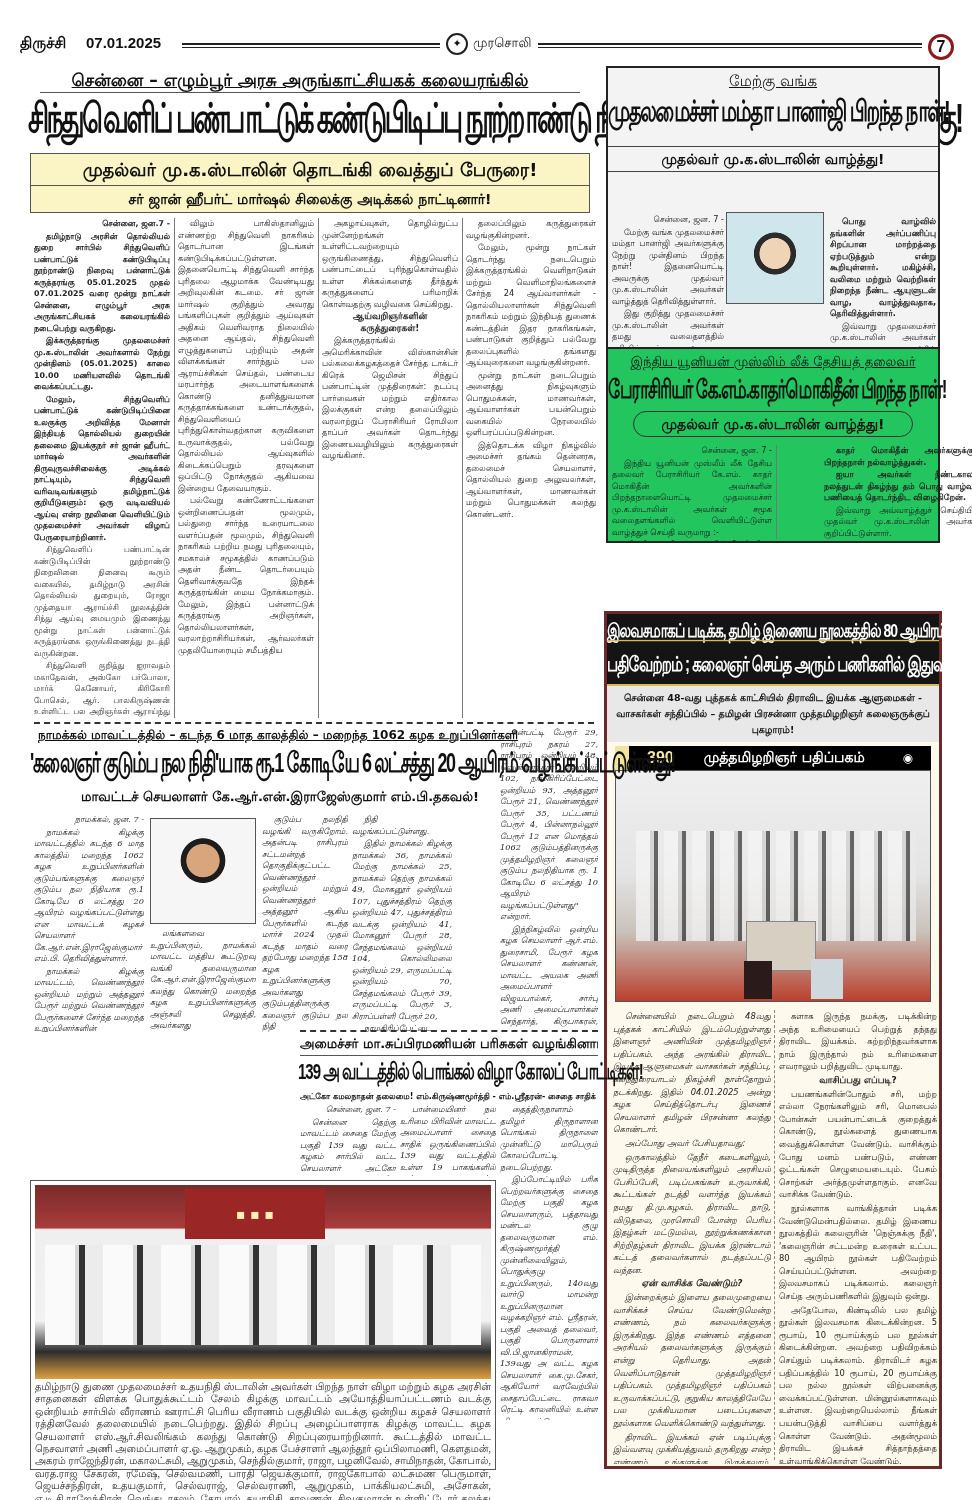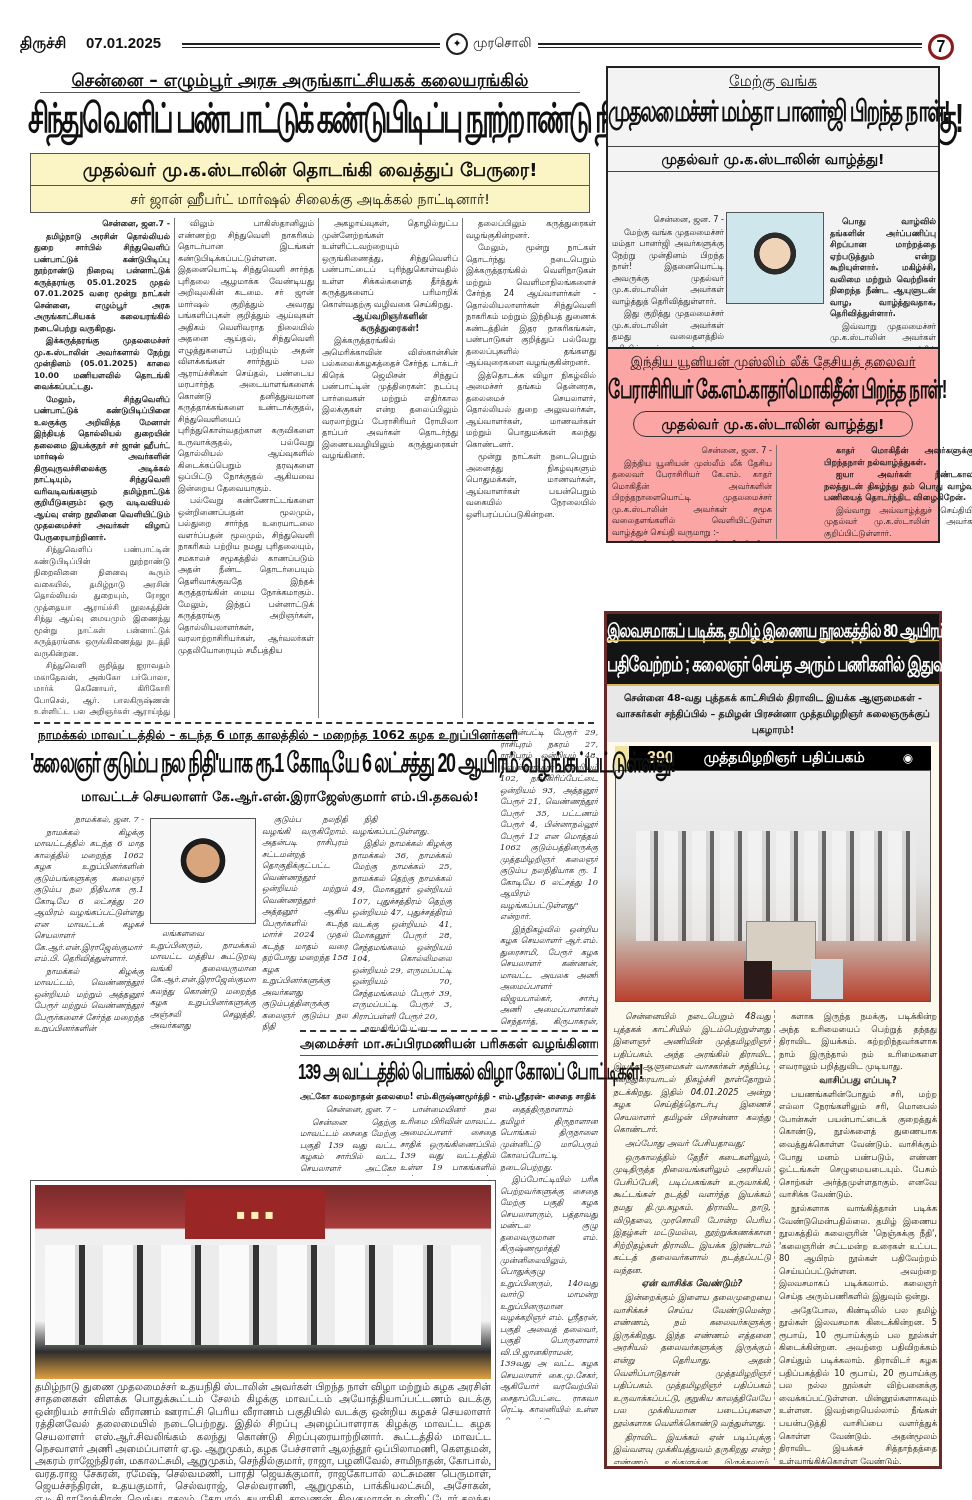--- a/index.html
+++ b/index.html
@@ -41,21 +41,21 @@
   <div class="abs mh-rule" style="left:538px; width:384px;"></div>
   <div class="abs mh-page">7</div>
 </div>
 
 <section>
   <div class="abs kicker" style="left:40px; top:70px; width:520px;">சென்னை – எழும்பூர் அரசு அருங்காட்சியகக் கலையரங்கில்</div>
   <div class="abs" style="left:40px; top:92px; width:540px; border-top:1px solid #555;"></div>
   <div class="abs huge" style="left:28px; top:96px; width:570px; font-size:27px; line-height:44px; transform:scaleY(1.5); white-space:nowrap; letter-spacing:-2.6px;">சிந்துவெளிப் பண்பாட்டுக் கண்டுபிடிப்பு நூற்றாண்டு நிறைவு - பன்னாட்டுக் கருத்தரங்கு!</div>
   <div class="abs" style="left:30px; top:153px; width:560px; height:60px; border:1px solid #555; background:#fbf4c4;">
     <div style="height:32px; border-bottom:1px solid #555; text-align:center; font-weight:bold; font-size:18px; line-height:31px;">முதல்வர் மு.க.ஸ்டாலின் தொடங்கி வைத்துப் பேருரை!</div>
-    <div style="height:26px; text-align:center; font-weight:normal; font-size:14px; line-height:26px;">சர் ஜான் ஹீபர்ட் மார்ஷல் சிலைக்கு அடிக்கல் நாட்டினார்!</div>
+    <div style="height:26px; text-align:center; font-weight:bold; font-size:14px; line-height:26px;">சர் ஜான் ஹீபர்ட் மார்ஷல் சிலைக்கு அடிக்கல் நாட்டினார்!</div>
   </div>
 
   <div class="abs col bold" style="left:34px; top:218px; width:136px; height:500px; font-size:7.9px;">
     <p class="dl">சென்னை, ஜன.7 -</p>
     <p>தமிழ்நாடு அரசின் தொல்லியல் துறை சார்பில் சிந்துவெளிப் பண்பாட்டுக் கண்டுபிடிப்பு நூற்றாண்டு நிறைவு பன்னாட்டுக் கருத்தரங்கு 05.01.2025 முதல் 07.01.2025 வரை மூன்று நாட்கள் சென்னை, எழும்பூர் அரசு அருங்காட்சியகக் கலையரங்கில் நடைபெற்று வருகிறது.</p>
     <p>இக்கருத்தரங்கு முதலமைச்சர் மு.க.ஸ்டாலின் அவர்களால் நேற்று முன்தினம் (05.01.2025) காலை 10.00 மணியளவில் தொடங்கி வைக்கப்பட்டது.</p>
     <p>மேலும், சிந்துவெளிப் பண்பாட்டுக் கண்டுபிடிப்பினை உலகுக்கு அறிவித்த மேனாள் இந்தியத் தொல்லியல் துறையின் தலைமை இயக்குநர் சர் ஜான் ஹீபர்ட் மார்ஷல் அவர்களின் திருவுருவச்சிலைக்கு அடிக்கல் நாட்டியும், சிந்துவெளி வரிவடிவங்களும் தமிழ்நாட்டுக் குறியீடுகளும்: ஒரு வடிவவியல் ஆய்வு என்ற நூலினை வெளியிட்டும் முதலமைச்சர் அவர்கள் விழாப் பேருரையாற்றினார்.</p>
     <p style="font-weight:normal">சிந்துவெளிப் பண்பாட்டின் கண்டுபிடிப்பின் நூற்றாண்டு நிறைவினை நினைவு கூரும் வகையில், தமிழ்நாடு அரசின் தொல்லியல் துறையும், ரோஜா முத்தையா ஆராய்ச்சி நூலகத்தின் சிந்து ஆய்வு மையமும் இணைந்து மூன்று நாட்கள் பன்னாட்டுக் கருத்தரங்கை ஒருங்கிணைத்து நடத்தி வருகின்றன.</p>
     <p style="font-weight:normal">சிந்துவெளி குறித்து ஐராவதம் மகாதேவன், அஸ்கோ பர்போலா, மார்க் கெனோயர், கிரிகோரி போசெல், ஆர். பாலகிருஷ்ணன் உள்ளிட்ட பல அறிஞர்கள் ஆராய்ந்து நமது புரிதலை வலுப்படுத்தி வந்துள்ளனர்.</p>
 
@@ -71,22 +71,22 @@
   <div class="abs col" style="left:322px; top:218px; width:136px; height:500px;">
     <p>அகழாய்வுகள், தொழில்நுட்ப முன்னேற்றங்கள் உள்ளிட்டவற்றையும் ஒருங்கிணைத்து, சிந்துவெளிப் பண்பாட்டைப் புரிந்துகொள்வதில் உள்ள சிக்கல்களைத் தீர்த்துக் கருத்துகளைப் பரிமாறிக் கொள்வதற்கு வழிவகை செய்கிறது.</p>
     <p class="sub">ஆய்வறிஞர்களின் கருத்துரைகள்!</p>
     <p>இக்கருத்தரங்கில் அமெரிக்காவின் விஸ்கான்சின் பல்கலைக்கழகத்தைச் சேர்ந்த டாக்டர் கிரெக் ஜெமிசன் சிந்துப் பண்பாட்டின் முத்திரைகள்: நடப்பு பார்வைகள் மற்றும் எதிர்கால இலக்குகள் என்ற தலைப்பிலும் வரலாற்றுப் பேராசிரியர் ரோமிலா தாப்பர் அவர்கள் தொடர்ந்து இணையவழியிலும் கருத்துரைகள் வழங்கினர்.</p>
   </div>
   <div class="abs vr" style="left:462px; top:218px; height:500px;"></div>
 
   <div class="abs col" style="left:466px; top:218px; width:130px; height:500px;">
     <p>தலைப்பிலும் கருத்துரைகள் வழங்குகின்றனர்.</p>
     <p>மேலும், மூன்று நாட்கள் தொடர்ந்து நடைபெறும் இக்கருத்தரங்கில் வெளிநாடுகள் மற்றும் வெளிமாநிலங்களைச் சேர்ந்த 24 ஆய்வாளர்கள் - தொல்லியலாளர்கள் சிந்துவெளி நாகரிகம் மற்றும் இந்தியத் துணைக் கண்டத்தின் இதர நாகரிகங்கள், பண்பாடுகள் குறித்துப் பல்வேறு தலைப்புகளில் தங்களது ஆய்வுரைகளை வழங்குகின்றனர்.</p>
+    <p>மூன்று நாட்கள் நடைபெறும் அனைத்து நிகழ்வுகளும் பொதுமக்கள், மாணவர்கள், ஆய்வாளர்கள் பயன்பெறும் வகையில் நேரலையில் ஒளிபரப்பப்படுகின்றன.</p>
     <p>இத்தொடக்க விழா நிகழ்வில் அமைச்சர் தங்கம் தென்னரசு, தலைமைச் செயலாளர், தொல்லியல் துறை அலுவலர்கள், ஆய்வாளர்கள், மாணவர்கள் மற்றும் பொதுமக்கள் கலந்து கொண்டனர்.</p>
-    <p>மூன்று நாட்கள் நடைபெறும் அனைத்து நிகழ்வுகளும் பொதுமக்கள், மாணவர்கள், ஆய்வாளர்கள் பயன்பெறும் வகையில் நேரலையில் ஒளிபரப்பப்படுகின்றன.</p>
   </div>
   <div class="abs dashed-h" style="left:34px; top:722px; width:560px;"></div>
 </section>
 
 <section class="abs box" style="left:606px; top:66px; width:334px; height:150px; background:#f3f3f3;">
   <div class="kicker" style="margin-top:4px; font-weight:normal; font-size:15px;">மேற்கு வங்க</div>
   <div class="huge" style="font-size:20px; line-height:26px; transform:scaleY(1.45); white-space:nowrap; letter-spacing:-1.5px; margin-top:6px;">முதலமைச்சர் மம்தா பானர்ஜி பிறந்த நாள்!</div>
   <div style="position:absolute; left:0; top:78px; width:100%; height:26px; border-top:1px solid #444; border-bottom:1px solid #444; text-align:center; font-weight:bold; font-size:14px; line-height:24px;">முதல்வர் மு.க.ஸ்டாலின் வாழ்த்து!</div>
 </section>
 <section class="abs box" style="left:606px; top:212px; width:334px; height:160px; background:#f3f3f3; border-top:none;">
@@ -95,21 +95,21 @@
     <p>மேற்கு வங்க முதலமைச்சர் மம்தா பானர்ஜி அவர்களுக்கு நேற்று முன்தினம் பிறந்த நாள்! இதனையொட்டி அவருக்கு முதல்வர் மு.க.ஸ்டாலின் அவர்கள் வாழ்த்துத் தெரிவித்துள்ளார்.</p>
     <p>இது குறித்து முதலமைச்சர் மு.க.ஸ்டாலின் அவர்கள் தமது வலைதளத்தில் பதிவிட்டிருப்பதாவது:</p>
   </div>
   <div class="photo" style="position:absolute; left:118px; top:0; width:98px; height:92px; background:radial-gradient(circle at 50% 45%, #f0d4b8 0 22%, #2b2b2b 23% 30%, #cfe6ec 31%);"></div>
   <div class="col bold" style="position:absolute; left:222px; top:4px; width:106px; height:150px;">
     <p>பொது வாழ்வில் தங்களின் அர்ப்பணிப்பு சிறப்பான மாற்றத்தை ஏற்படுத்தும் என்று கூறியுள்ளார். மகிழ்ச்சி, வலிமை மற்றும் வெற்றிகள் நிறைந்த நீண்ட ஆயுளுடன் வாழ, வாழ்த்துவதாக, தெரிவித்துள்ளார்.</p>
     <p style="font-weight:normal">இவ்வாறு முதலமைச்சர் மு.க.ஸ்டாலின் அவர்கள் தமது சமூக வலைதளத்தில் பதிவிட்டுள்ளார்.</p>
   </div>
 </section>
 
-<section class="abs box" style="left:606px; top:347px; width:334px; height:196px; background:#fca5a5;">
+<section class="abs box" style="left:606px; top:347px; width:334px; height:196px; background:#22c55e;">
   <div class="kicker" style="margin-top:5px; font-weight:normal; font-size:13px;">இந்திய யூனியன் முஸ்லிம் லீக் தேசியத் தலைவர்</div>
   <div class="huge" style="font-size:17px; line-height:22px; transform:scaleY(1.5); white-space:nowrap; letter-spacing:-1.2px; margin-top:8px;">பேராசிரியர் கே.எம்.காதர்மொகிதீன் பிறந்த நாள்!</div>
   <div style="margin:10px auto 0; width:280px; height:26px; border:1px solid #333; border-radius:14px; text-align:center; font-weight:bold; font-size:14px; line-height:24px;">முதல்வர் மு.க.ஸ்டாலின் வாழ்த்து!</div>
   <div class="col" style="position:absolute; left:4px; top:96px; width:160px; height:96px;">
     <p class="dl">சென்னை, ஜன. 7 -</p>
     <p>இந்திய யூனியன் முஸ்லீம் லீக் தேசிய தலைவர் பேராசிரியர் கே.எம். காதர் மொகிதீன் அவர்களின் பிறந்தநாளையொட்டி முதலமைச்சர் மு.க.ஸ்டாலின் அவர்கள் சமூக வலைதளங்களில் வெளியிட்டுள்ள வாழ்த்துச் செய்தி வருமாறு :-</p>
     <p class="bold" style="text-align:center">இந்திய யூனியன் முஸ்லிம் லீக் தேசிய தலைவர் பெருமதிப்பிற்குரிய பேராசிரியர் கே.எம்.</p>
   </div>
   <div class="vr" style="position:absolute; left:168px; top:96px; height:94px;"></div>
   <div class="col" style="position:absolute; left:172px; top:96px; width:156px; height:96px;margin-left:44px;">

